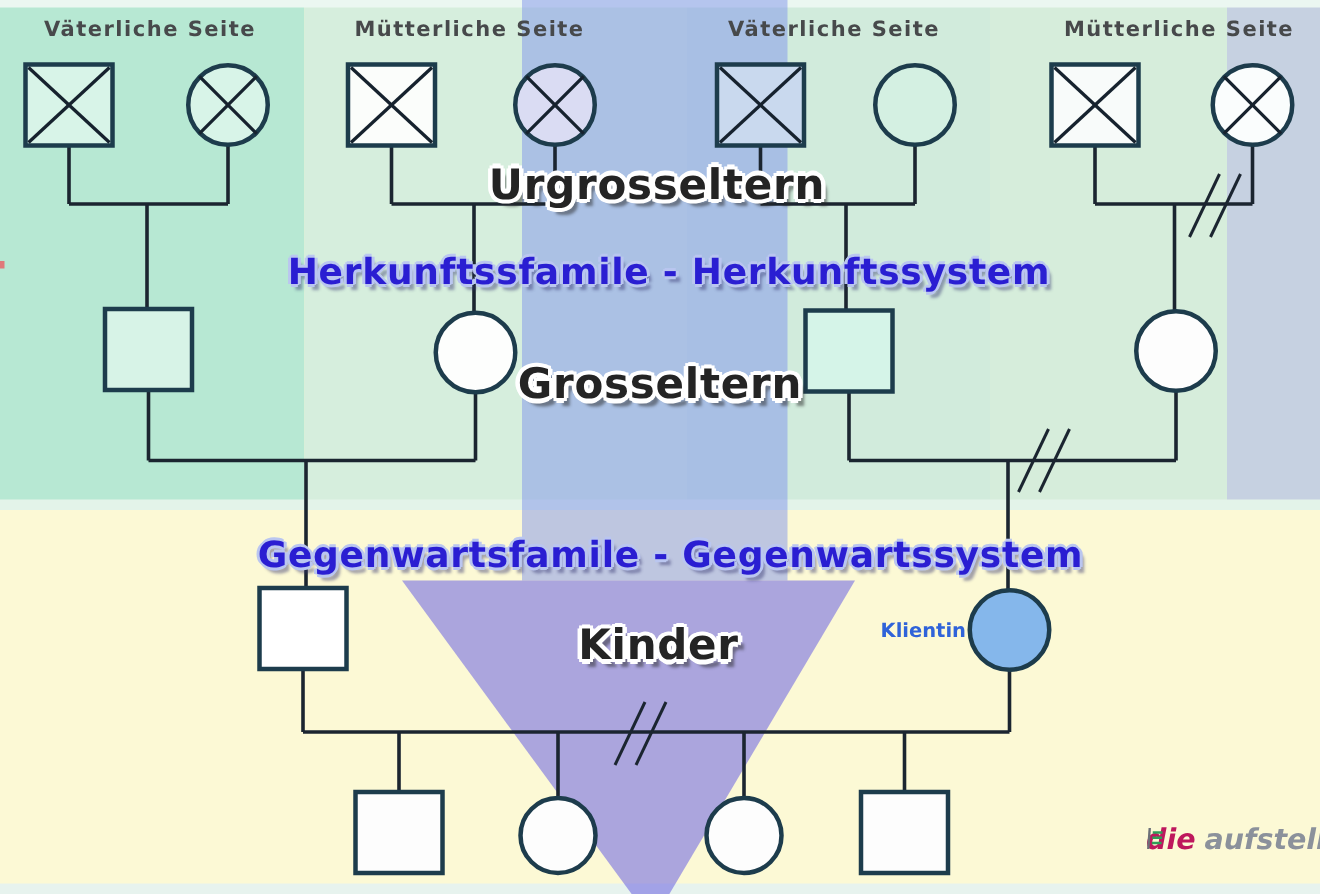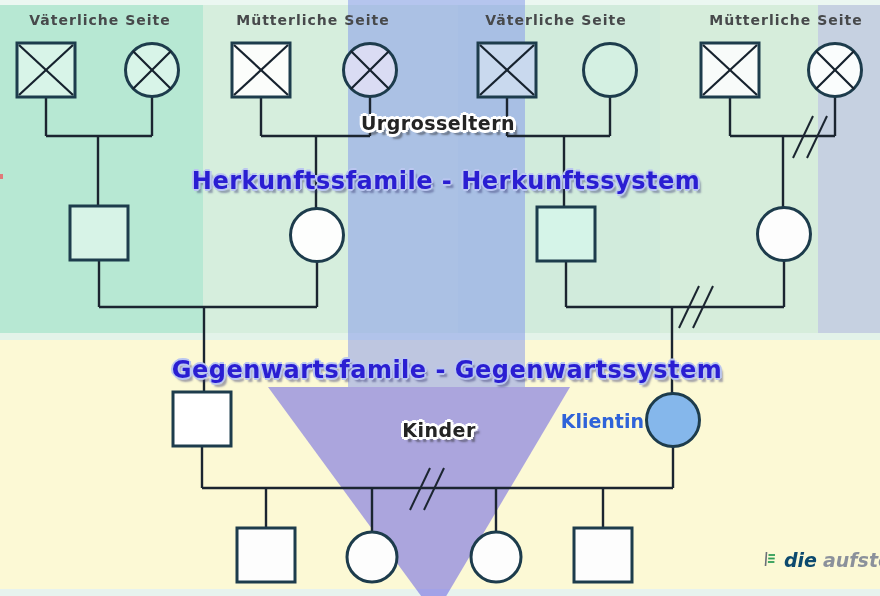--- a/index.html
+++ b/index.html
@@ -1,31 +1,31 @@
 <!DOCTYPE html>
 <html><head>
 <meta charset="utf-8">
 <style>
   html,body{margin:0;padding:0;background:#888;}
   .stage{position:relative;width:880px;height:596px;overflow:hidden;
          font-family:"DejaVu Sans",sans-serif;background:#fcf9d5;}
   .stage svg{position:absolute;left:0;top:0;}
   .txt{position:absolute;white-space:nowrap;transform:translate(-50%,-50%);}
   .hdr{font-size:14px;font-weight:700;letter-spacing:1px;color:#47494b;}
-  .gen{font-size:19px;font-weight:700;letter-spacing:.5px;color:#242424;
+  .gen{font-size:28px;font-weight:700;letter-spacing:.5px;color:#242424;
        text-shadow:-3px 0 0 #fff,3px 0 0 #fff,0 -3px 0 #fff,0 3px 0 #fff,
                    -2px -2px 0 #fff,2px -2px 0 #fff,-2px 2px 0 #fff,2px 2px 0 #fff,
                    4px 5px 2px rgba(40,40,40,.5);}
   .sys{font-size:24px;font-weight:700;letter-spacing:.5px;color:#2a1ed2;
        text-shadow:-2px 0 0 #bac6f0,2px 0 0 #bac6f0,0 -2px 0 #bac6f0,0 2px 0 #bac6f0,
                    -1px -1px 0 #bac6f0,1px 1px 0 #bac6f0,3px 4px 2px rgba(50,50,110,.45);}
-  .klientin{font-size:19px;font-weight:700;color:#2f63d9;transform:translate(-100%,-50%);}
+  .klientin{font-size:13px;font-weight:700;color:#2f63d9;transform:translate(-100%,-50%);}
   .logo{position:absolute;display:flex;align-items:center;gap:4px;
         font-style:italic;font-weight:700;font-size:19px;transform:translate(0,-50%);}
-  .logo .w1{color:#0c4a6e;margin-left:20px;}
+  .logo .w1{color:#be185d;}
   .logo .w2{color:#8b919b;margin-left:2px;}
   .conn{stroke:#1b2530;stroke-width:2.4;fill:none;}
   .sep{stroke:#1b2530;stroke-width:2;fill:none;}
   .sym{stroke:#1d3c4c;stroke-width:3;}
   .cross{stroke:#16222e;stroke-width:2.2;fill:none;}
 </style>
 </head>
 <body>
 
 <div class="stage">
@@ -116,20 +116,21 @@
       <circle cx="496" cy="557" r="25" fill="#fdfdfd" class="sym"></circle>
       <rect x="574" y="528" width="58" height="54" fill="#fdfdfd" class="sym"></rect>
     </svg>
 
   <div class="txt hdr" style="left:100px;top:20px">Väterliche Seite</div>
   <div class="txt hdr" style="left:313px;top:20px">Mütterliche Seite</div>
   <div class="txt hdr" style="left:556px;top:20px">Väterliche Seite</div>
   <div class="txt hdr" style="left:786px;top:20px">Mütterliche Seite</div>
 
   <div class="txt gen" style="left:438px;top:123px">Urgrosseltern</div>
+  <div class="txt gen" style="left:440px;top:256px">Grosseltern</div>
   <div class="txt gen" style="left:439px;top:430px">Kinder</div>
 
   <div class="txt sys" style="left:447px;top:370px">Gegenwartsfamile - Gegenwartssystem</div>
   <div class="txt sys" style="left:446px;top:181px">Herkunftssfamile - Herkunftssystem</div>
 
   <div class="txt klientin" style="left:644px;top:421px">Klientin</div>
 
   <div class="logo" style="left:764px;top:560px">
     <svg width="12" height="20" viewBox="0 0 12 20">
       <line x1="2.5" y1="3" x2="1.5" y2="17" stroke="#6b7078" stroke-width="1.6"></line>

